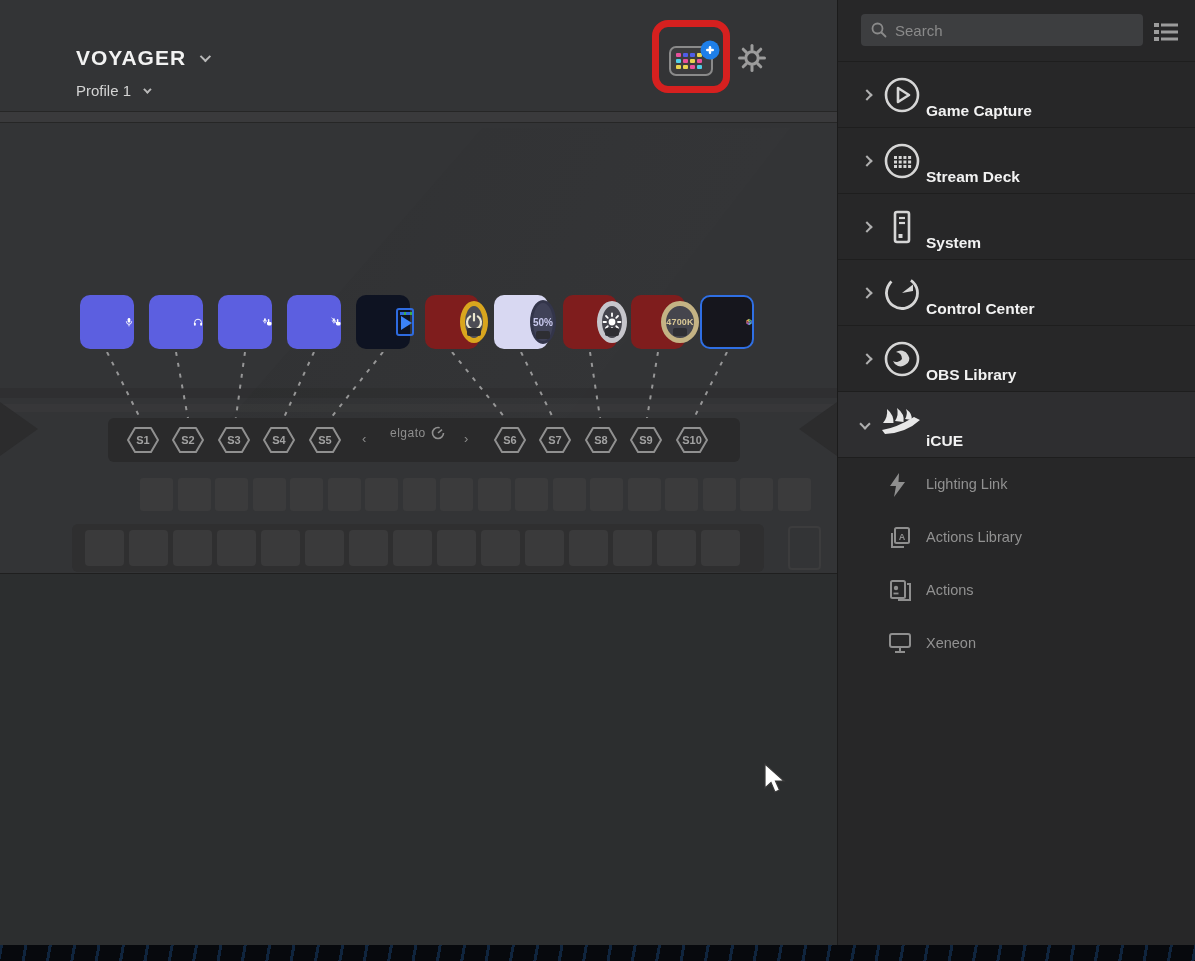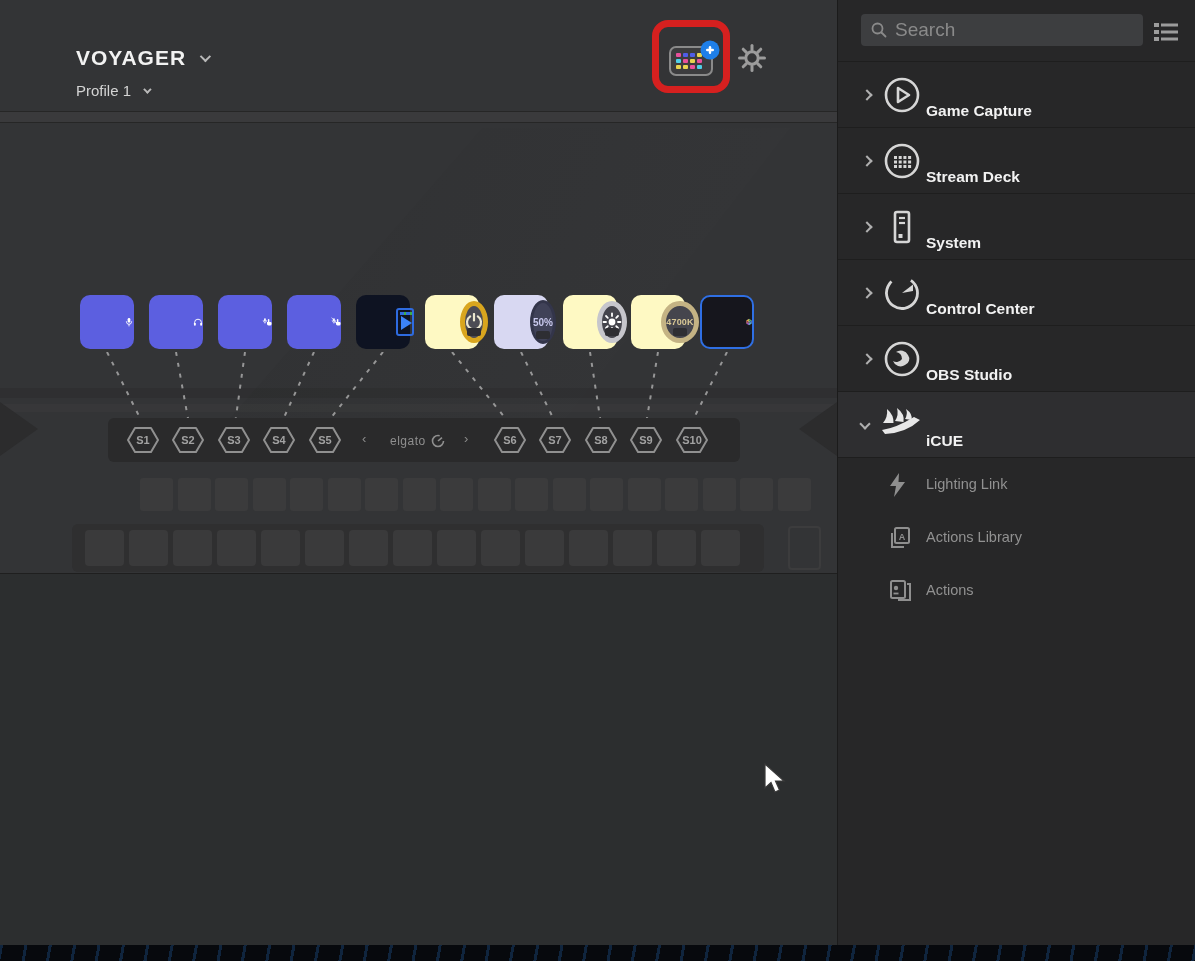--- a/index.html
+++ b/index.html
@@ -29,21 +29,21 @@
   .bg-band2 { position:absolute; left:0; top:404px; width:837px; height:8px; background:rgba(255,255,255,.02); }
   .nav-arrow-left { position:absolute; left:0; top:402px; width:0; height:0;
     border-top:27px solid transparent; border-bottom:27px solid transparent; border-left:38px solid #2c2c2d; }
   .nav-arrow-right { position:absolute; left:799px; top:402px; width:0; height:0;
     border-top:27px solid transparent; border-bottom:27px solid transparent; border-right:38px solid #2c2c2d; }
 
   
   .tile { position:absolute; top:295px; width:54px; height:54px; border-radius:10px;
     display:flex; align-items:center; justify-content:center;padding-left:44px; }
   .tile.blue { background:#5c5fe0; }
-  .tile.gray { background:#fef9c3; }
+  .tile.gray { background:#7f1d1d; }
   .t1{left:80px} .t2{left:149px} .t3{left:218px} .t4{left:287px} .t5{left:356px;background:#0e1322;}
   .t6{left:425px} .t7{left:494px;background:#d8d8f2;} .t8{left:563px} .t9{left:631px}
   .t10{left:700px;background:#16161d;border:2.5px solid #2f6fe4;}
   .ring { position:relative; width:42px; height:42px; border-radius:50%;
     display:flex; align-items:center; justify-content:center; }
   .ring.gold { border:5px solid #d9a61e; background:#4c4c55; }
   .ring.silver { border:5px solid #c6c6cc; background:#45454d; }
   .ring.tan { border:5px solid #c4b384; background:#45454d; }
   .ring.dark { width:44px; height:44px; background:#404258; border:3px solid #33354a; }
   .notch { position:absolute; bottom:2px; left:50%; transform:translateX(-50%);
@@ -63,21 +63,21 @@
 
   
   .strip { position:absolute; left:108px; top:418px; width:632px; height:44px;
     background:#2a2a2b; border-radius:6px; }
   .kbadge { position:absolute; top:8px; width:34px; height:28px; }
   .kbadge text { font-size:11px; font-weight:bold; fill:#a2a2a2; }
   .b1{left:18px}.b2{left:63px}.b3{left:109px}.b4{left:154px}.b5{left:200px}
   .b6{left:385px}.b7{left:430px}.b8{left:476px}.b9{left:521px}.b10{left:567px}
   .strip-arrow { position:absolute; top:13px; font-size:13px; color:#8a8a8a; }
   .sa-left{ left:254px; } .sa-right{ left:356px; }
-  .brand { position:absolute; left:282px; top:16px; display:flex; align-items:center; gap:5px; }
+  .brand { position:absolute; left:282px; top:8px; display:flex; align-items:center; gap:5px; }
   .brand-text { font-size:12px; color:#8f8f8f; letter-spacing:.5px; }
 
   
   .ghost-row1 { position:absolute; left:140px; top:478px; width:672px; display:flex; gap:4.5px; }
   .ghost-row1 .gk { width:33px; height:33px; background:#3b3b3c; border-radius:3px; }
   .ghost-row2 { position:absolute; left:72px; top:524px; width:692px; height:48px;
     background:#2f2f30; border-radius:6px; display:flex; gap:5px; padding:6px 0 0 13px; }
   .ghost-row2 .gk { width:39px; height:36px; background:#3a3a3b; border-radius:4px; }
   .ghost-key-single { position:absolute; left:788px; top:526px; width:33px; height:44px;
     border:2px solid #3c3c3d; border-radius:4px; }
@@ -91,21 +91,21 @@
   .bottom-strip .streaks { width:100%; height:100%;
     background:repeating-linear-gradient(100deg, rgba(38,110,190,.55) 0 3px, transparent 3px 24px); opacity:.5; }
 
   
   .sidebar { position:absolute; left:837px; top:0; width:358px; height:945px;
     background:#272728; border-left:1px solid #1b1b1b; }
   .search-row { position:relative; height:62px; border-bottom:1px solid #1e1e1e; }
   .search-box { position:absolute; left:23px; top:14px; width:282px; height:32px;
     background:#3d3e40; border-radius:4px; display:flex; align-items:center; padding-left:10px; gap:8px; }
   .search-box input { background:transparent; border:none; outline:none; color:#bef264;
-    font-size:19px; width:220px; }
+    font-size:15px; width:220px; }
   .search-box input::placeholder { color:#8a8a8a; }
   .list-btn { position:absolute; left:315px; top:21px; }
   .side-item { position:relative; height:66px; border-bottom:1px solid #1e1e1e; cursor:pointer; }
   .side-item .chev-r { position:absolute; left:25px; top:29px; width:8px; height:8px;
     border-right:2.2px solid #b0b0b0; border-bottom:2.2px solid #b0b0b0; transform:rotate(-45deg); }
   .side-item .chev-d { position:absolute; left:23px; top:28px; width:8px; height:8px;
     border-right:2.2px solid #b0b0b0; border-bottom:2.2px solid #b0b0b0; transform:rotate(45deg); }
   .side-item .item-icon { position:absolute; left:45px; top:14px; }
   .side-item .item-label { position:absolute; left:88px; top:16px; line-height:66px;
     font-size:15.5px; font-weight:bold; color:#f2f2f2; }
@@ -471,21 +471,21 @@
       </svg>
       <span class="item-label">Control Center</span>
     </div>
 
     <div class="side-item">
       <span class="chev-r"></span>
       <svg class="item-icon" width="38" height="38" viewBox="0 0 38 38">
         <circle cx="19" cy="19" r="16" fill="none" stroke="#d6d6d6" stroke-width="2.6"></circle>
         <path d="M13 12 a8 8 0 0 1 12 3 a6.5 6.5 0 0 1 -3 10 a8 8 0 0 1 -12 -4 a6.5 6.5 0 0 0 9 -2 a6.5 6.5 0 0 0 -6 -7" fill="#d6d6d6"></path>
       </svg>
-      <span class="item-label">OBS Studio</span>
+      <span class="item-label">OBS Library</span>
     </div>
 
     <div class="side-item active">
       <span class="chev-d"></span>
       <svg class="item-icon" width="42" height="36" viewBox="0 0 42 36" style="top:16px;left:42px;">
         <g fill="#e8e8e8">
           <path d="M3 15 Q8 9 7 1 Q14 7 13.5 15 Z"></path>
           <path d="M15 13 Q19 7 17 0 Q25 6 23.5 14 Z"></path>
           <path d="M25 11 Q28 6 26 1 Q33 6 31.5 12 Z"></path>
           <path d="M2 22 Q16 20 34 9 L40 12 Q26 25 5 26 Z"></path>
@@ -510,20 +510,28 @@
     </div>
     <div class="side-sub">
       <svg class="sub-icon" width="24" height="24" viewBox="0 0 24 24">
         <path d="M19 5 h3 v16 h-12" fill="none" stroke="#8f8f8f" stroke-width="2"></path>
         <rect x="3" y="2" width="14" height="17" rx="1.5" fill="none" stroke="#8f8f8f" stroke-width="2"></rect>
         <circle cx="8" cy="9" r="2.2" fill="#8f8f8f"></circle>
         <line x1="5.5" y1="14.5" x2="10.5" y2="14.5" stroke="#8f8f8f" stroke-width="1.8"></line>
       </svg>
       <span class="sub-label">Actions</span>
     </div>
+    <div class="side-sub">
+      <svg class="sub-icon" width="24" height="22" viewBox="0 0 24 22">
+        <rect x="2" y="2" width="20" height="13" rx="2" fill="none" stroke="#8f8f8f" stroke-width="2"></rect>
+        <line x1="12" y1="15" x2="12" y2="19" stroke="#8f8f8f" stroke-width="2"></line>
+        <line x1="7" y1="20" x2="17" y2="20" stroke="#8f8f8f" stroke-width="2"></line>
+      </svg>
+      <span class="sub-label">Xeneon</span>
+    </div>
   </div>
 
   <div class="bottom-strip">
     <div class="streaks"></div>
   </div>
 
   <div class="cursor">
     <svg width="26" height="34" viewBox="0 0 26 34">
       <polygon points="2,1 2,25 8,19.5 12,29 16.5,27 12.5,18 21,18" fill="#fff" stroke="#3a3a3a" stroke-width="1.2"></polygon>
     </svg>

